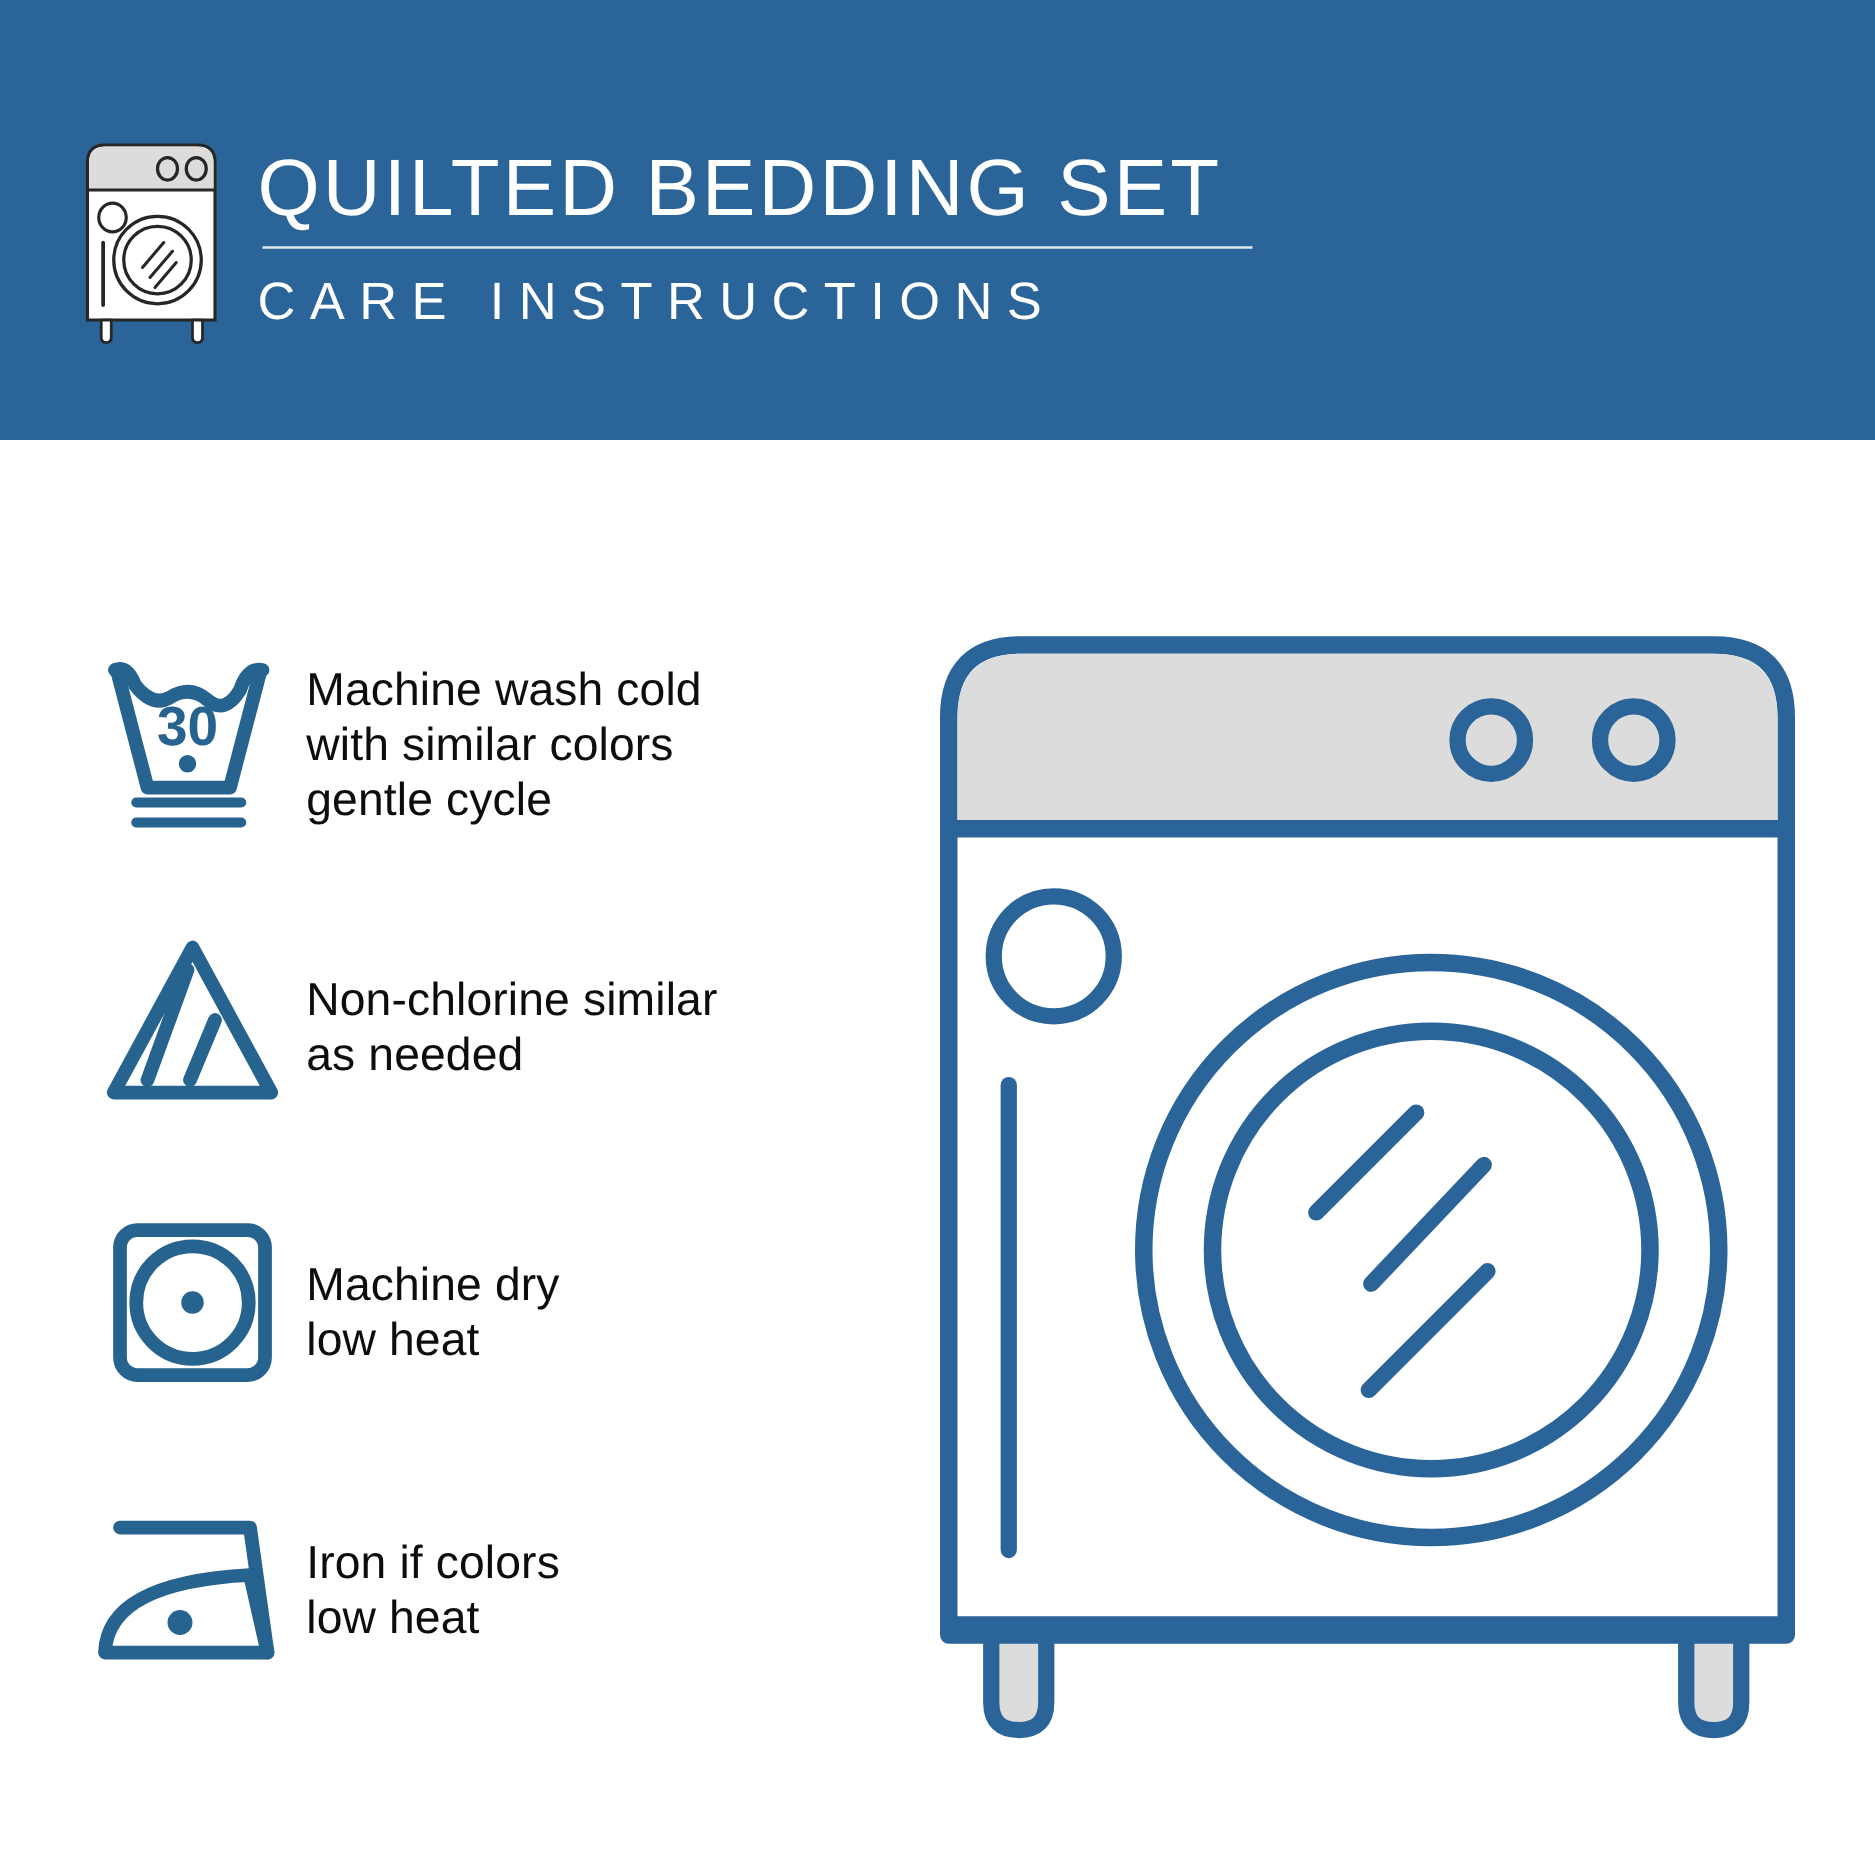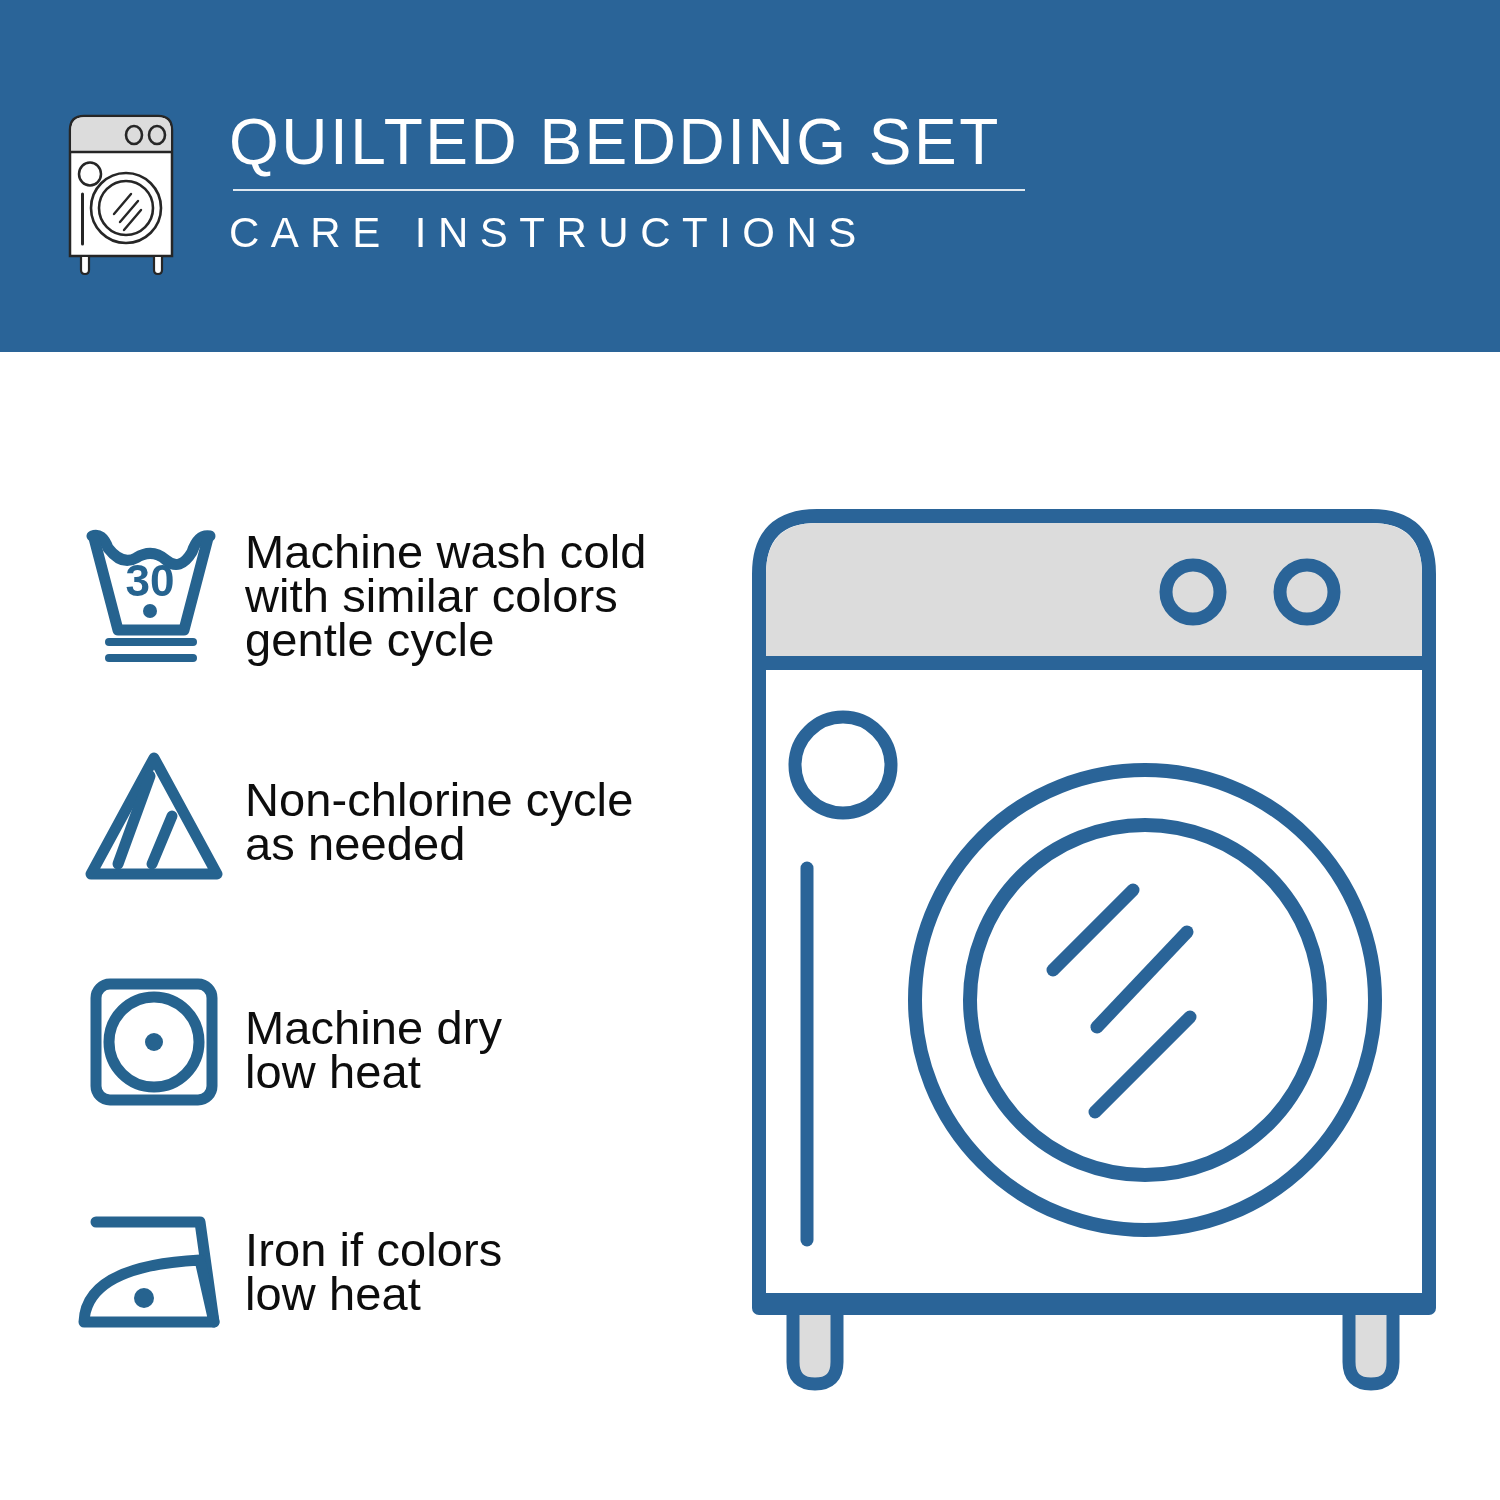--- a/index.html
+++ b/index.html
@@ -22,22 +22,21 @@
     width: 1500px;
     height: 352px;
     background: #2A6498;
     box-sizing: border-box;
   }
   .header-inner {
     position: absolute;
     left: 62px;
     top: 96px;
     display: flex;
-    align-items: center;
-    gap: 23px;
+    align-items: flex-end;
   }
   .header-logo {
     width: 118px;
     height: 168px;
     flex: 0 0 auto;
     margin-top: 12px;
   }
   .header-text {
     margin-left: 26px;
     display: flex;
@@ -84,21 +83,21 @@
     flex: 0 0 auto;
     width: 175px;
     display: flex;
     align-items: flex-start;
     justify-content: center;
   }
   .care-text {
     flex: 1 1 auto;
     padding-top: 26px;
     font-family: "Liberation Sans", sans-serif;
-    font-size: 47px;
+    font-size: 37px;
     line-height: 44px;
     color: #0d0d0d;
     letter-spacing: 0.1px;
   }
   .care-text .ln { display: block; white-space: nowrap; }
   .row-wash  .care-text { padding-top: 30px; }
   .row-bleach .care-text { padding-top: 48px; }
   .row-dry    .care-text { padding-top: 46px; }
   .row-iron   .care-text { padding-top: 38px; }
 
@@ -182,21 +181,21 @@
     <div class="care-icon">
       <svg width="168" height="150" viewBox="0 0 168 150">
 
         <path d="M80 18 L143 134 L17 134 Z" fill="none" stroke="#26638F" stroke-width="11" stroke-linejoin="round"></path>
 
         <line x1="76" y1="36" x2="44" y2="124" stroke="#26638F" stroke-width="11" stroke-linecap="round"></line>
         <line x1="98" y1="76" x2="78" y2="124" stroke="#26638F" stroke-width="11" stroke-linecap="round"></line>
       </svg>
     </div>
     <div class="care-text">
-      <span class="ln">Non-chlorine cycle</span>
+      <span class="ln">Non-chlorine similar</span>
       <span class="ln">as needed</span>
     </div>
   </div>
 
   <div class="care-row row-dry">
     <div class="care-icon">
       <svg width="168" height="150" viewBox="0 0 168 150">
         <rect x="22" y="18" width="116" height="116" rx="14" fill="none" stroke="#26638F" stroke-width="11"></rect>
         <circle cx="80" cy="76" r="45" fill="none" stroke="#26638F" stroke-width="11"></circle>
         <circle cx="80" cy="76" r="9" fill="#26638F"></circle>

